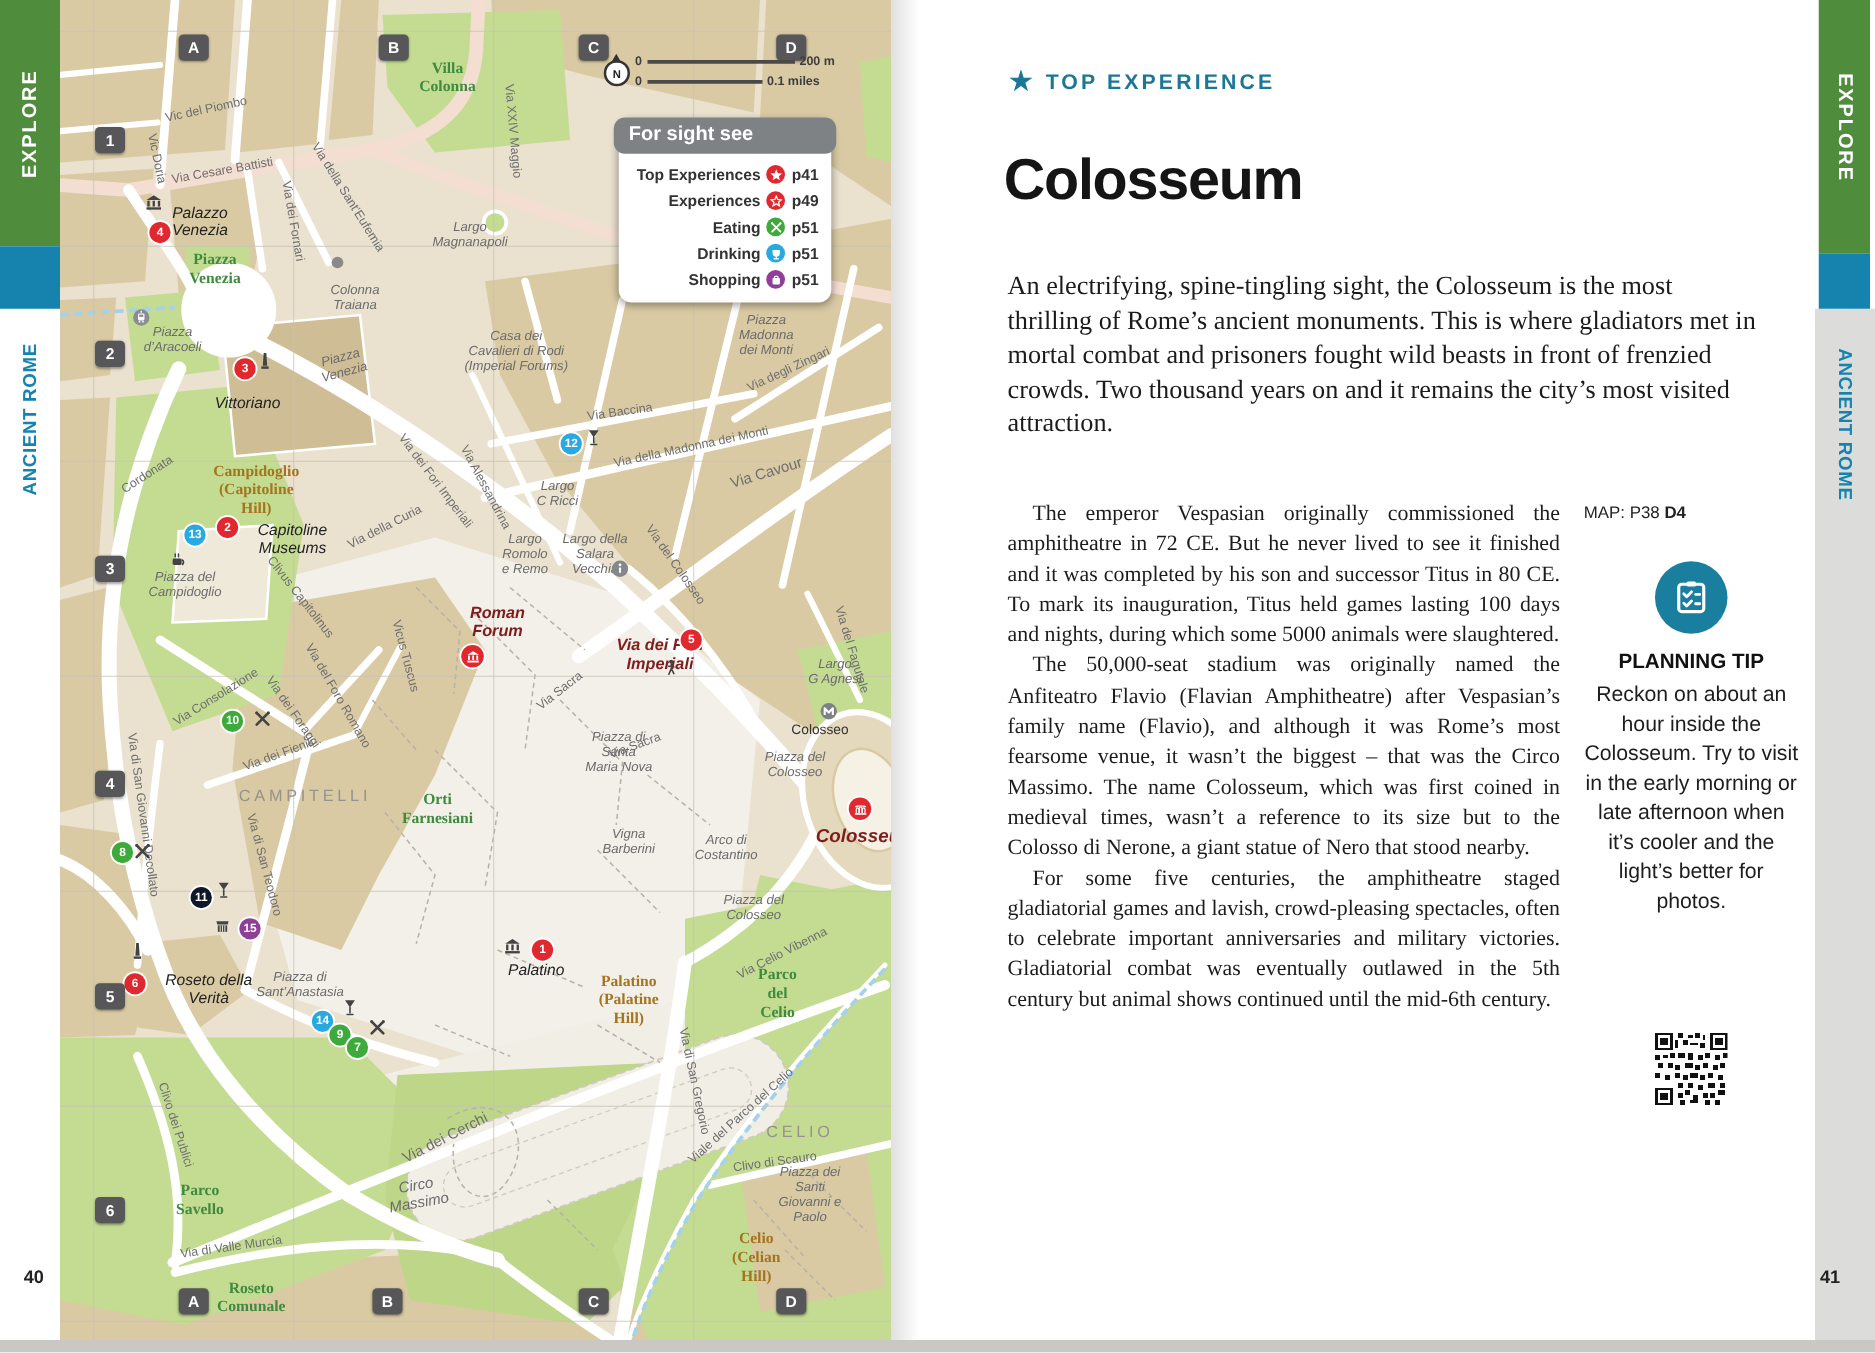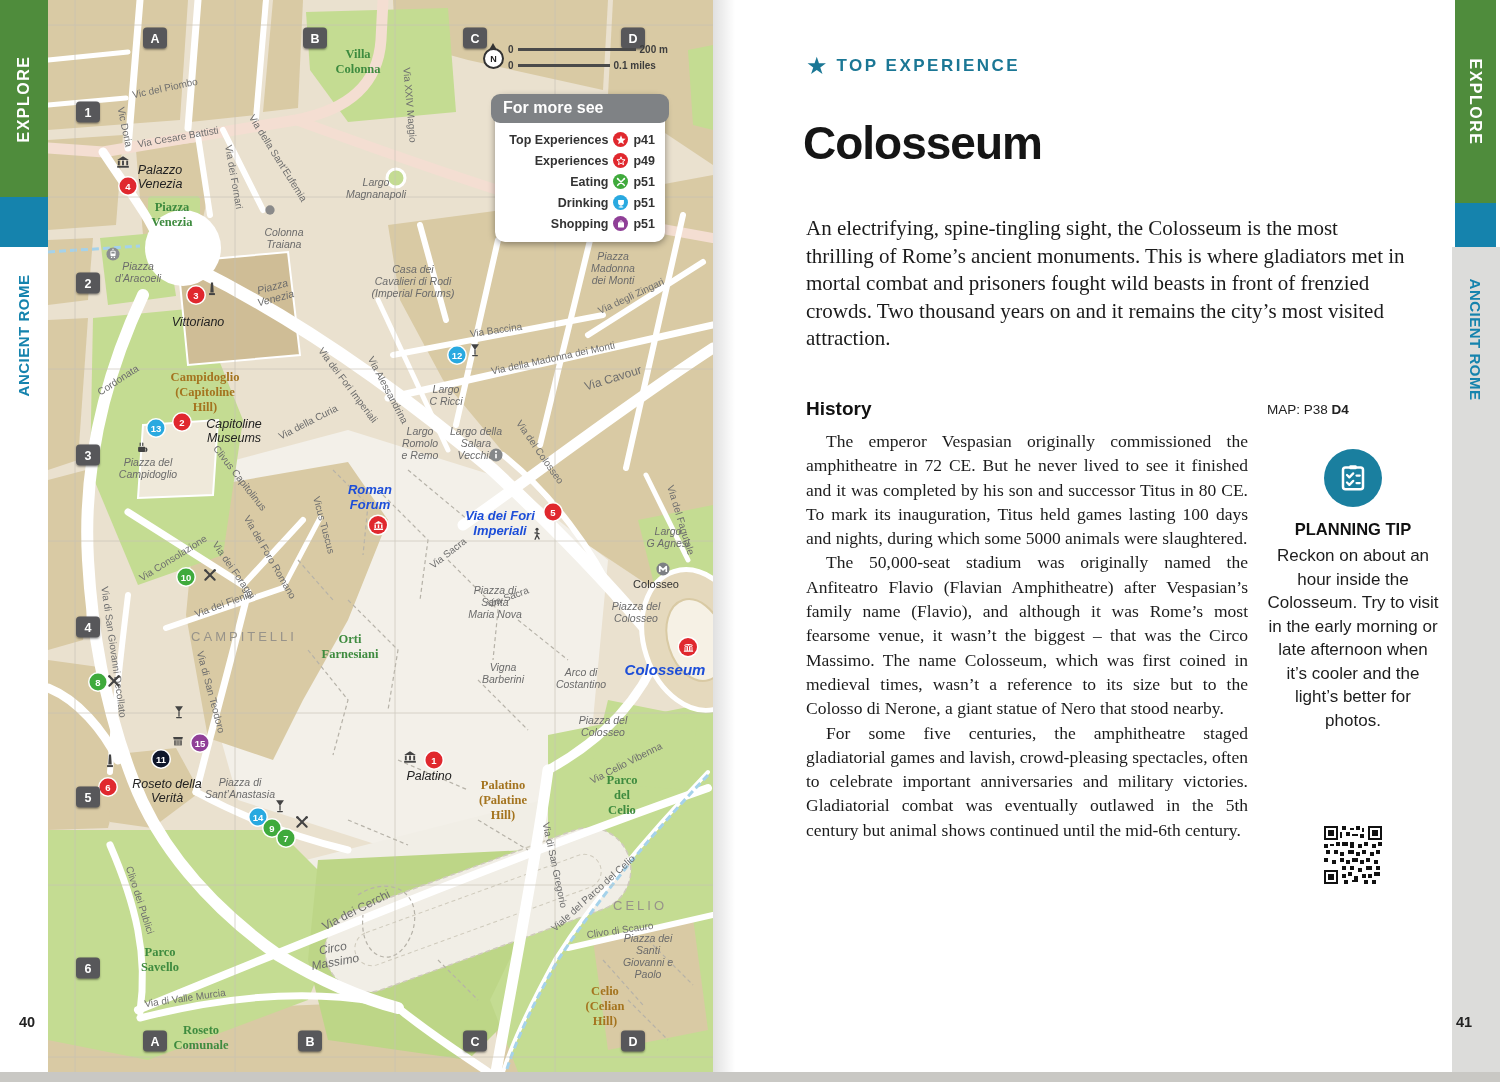--- a/index.html
+++ b/index.html
@@ -27,21 +27,21 @@
   
   .map{position:absolute;left:48px;top:0;width:665px;height:1072px;overflow:hidden;background:#eae1cf;}
   .map svg.base{position:absolute;left:0;top:0;width:100%;height:100%;}
   .ml{position:absolute;white-space:pre-line;text-align:center;line-height:1.12;pointer-events:none;
       font:10px "Liberation Sans",sans-serif;color:#6e6e6e;}
   .st{white-space:nowrap;}
   .pz{font-style:italic;font-size:10.5px;color:#6b6b6b;}
   .grn{font:700 12.5px "Liberation Serif",serif;color:#3e8b3f;}
   .brn{font:700 12.5px "Liberation Serif",serif;color:#a4741f;}
   .dark{font:italic 400 12.5px "Liberation Sans",sans-serif;color:#222;}
-  .darkb{font:italic 700 13px "Liberation Sans",sans-serif;color:#1d4ed8;}
+  .darkb{font:italic 700 13px "Liberation Sans",sans-serif;color:#7f1d1d;margin-left:28px;}
   .caps{font-size:13px;color:#97938a;letter-spacing:3px;}
   .mplace{font-size:11px;color:#333;}
   .marker{position:absolute;width:17px;height:17px;border-radius:50%;box-shadow:0 0 0 1.5px #fff;
           display:flex;align-items:center;justify-content:center;color:#fff;
           font:700 9.5px "Liberation Sans",sans-serif;}
   .gchip{position:absolute;width:24px;height:21px;background:#57575a;color:#fff;border-radius:4px;
          display:flex;align-items:center;justify-content:center;font:700 12.5px "Liberation Sans",sans-serif;
          box-shadow:0 1px 2px rgba(0,0,0,.35);}
   .mapicon{position:absolute;width:16px;height:16px;color:#434343;display:flex;align-items:center;justify-content:center;}
   .mapicon svg{width:14px;height:14px;}
@@ -511,21 +511,21 @@
         </svg>
       </span>
     <span class="marker" style="left: 80px; top: 186px; transform: translate(-50%, -50%); background: rgb(224, 40, 46);">4</span>
       <span class="marker" style="left: 148px; top: 295px; transform: translate(-50%, -50%); background: rgb(224, 40, 46);">3</span>
       <span class="marker" style="left: 108px; top: 428px; transform: translate(-50%, -50%); background: rgb(41, 169, 224);">13</span>
       <span class="marker" style="left: 134px; top: 422px; transform: translate(-50%, -50%); background: rgb(224, 40, 46);">2</span>
       <span class="marker" style="left: 409px; top: 355px; transform: translate(-50%, -50%); background: rgb(41, 169, 224);">12</span>
       <span class="marker" style="left: 505px; top: 512px; transform: translate(-50%, -50%); background: rgb(224, 40, 46);">5</span>
       <span class="marker" style="left: 138px; top: 577px; transform: translate(-50%, -50%); background: rgb(63, 170, 60);">10</span>
       <span class="marker" style="left: 50px; top: 682px; transform: translate(-50%, -50%); background: rgb(63, 170, 60);">8</span>
-      <span class="marker" style="left: 113px; top: 759px; transform: translate(-50%, -50%); background: #0f172a;">11</span>
+      <span class="marker" style="left: 113px; top: 718px; transform: translate(-50%, -50%); background: #0f172a;">11</span>
       <span class="marker" style="left: 152px; top: 743px; transform: translate(-50%, -50%); background: rgb(143, 63, 151);">15</span>
       <span class="marker" style="left: 60px; top: 787px; transform: translate(-50%, -50%); background: rgb(224, 40, 46);">6</span>
       <span class="marker" style="left: 210px; top: 817px; transform: translate(-50%, -50%); background: rgb(41, 169, 224);">14</span>
       <span class="marker" style="left: 224px; top: 828px; transform: translate(-50%, -50%); background: rgb(63, 170, 60);">9</span>
       <span class="marker" style="left: 238px; top: 838px; transform: translate(-50%, -50%); background: rgb(63, 170, 60);">7</span>
       <span class="marker" style="left: 386px; top: 760px; transform: translate(-50%, -50%); background: rgb(224, 40, 46);">1</span>
     <span class="gchip" style="left: 107px; top: 38px; transform: translate(-50%, -50%);">A</span>
       <span class="gchip" style="left: 267px; top: 38px; transform: translate(-50%, -50%);">B</span>
       <span class="gchip" style="left: 427px; top: 38px; transform: translate(-50%, -50%);">C</span>
       <span class="gchip" style="left: 585px; top: 38px; transform: translate(-50%, -50%);">D</span>
@@ -553,21 +553,21 @@
         </div>
         <div class="srow">
           <span>0</span>
           <span class="sbar sb2"></span>
           <span>0.1 miles</span>
         </div>
       </div>
     </div>
 
     <div class="legend">
-      <div class="legend-h">For more see</div>
+      <div class="legend-h">For sight see</div>
       <div class="lrow">
           <span>Top Experiences</span>
           <span class="lic cfill" style="background: rgb(224, 40, 46);">
             <svg viewBox="0 0 12 12">
               <use href="#sym-star"></use>
             </svg>
           </span>
           <span>p41</span>
         </div>
         <div class="lrow">
@@ -611,21 +611,20 @@
 
   <div class="rp">
     <div class="kicker">
       <span class="star" style="color:#1b7795">★</span>
       <span class="ktext" style="color:#1b7795">TOP EXPERIENCE</span>
     </div>
     <h1 class="title" style="margin:0">Colosseum</h1>
     <p class="intro">An electrifying, spine-tingling sight, the Colosseum is the most thrilling of Rome’s ancient monuments. This is where gladiators met in mortal combat and prisoners fought wild beasts in front of frenzied crowds. Two thousand years on and it remains the city’s most visited attraction.</p>
 
     <div class="history">
-      <h3>History</h3>
       <p class="ind">The emperor Vespasian originally commissioned the amphitheatre in 72 CE. But he never lived to see it finished and it was completed by his son and successor Titus in 80 CE. To mark its inauguration, Titus held games lasting 100 days and nights, during which some 5000 animals were slaughtered.</p>
         <p class="ind">The 50,000-seat stadium was originally named the Anfiteatro Flavio (Flavian Amphitheatre) after Vespasian’s family name (Flavio), and although it was Rome’s most fearsome venue, it wasn’t the biggest – that was the Circo Massimo. The name Colosseum, which was first coined in medieval times, wasn’t a reference to its size but to the Colosso di Nerone, a giant statue of Nero that stood nearby.</p>
         <p class="ind">For some five centuries, the amphitheatre staged gladiatorial games and lavish, crowd-pleasing spectacles, often to celebrate important anniversaries and military victories. Gladiatorial combat was eventually outlawed in the 5th century but animal shows continued until the mid-6th century.</p>
     </div>
 
     <div class="sidecol">
       <div class="mapref">
         <span>MAP: P38 </span><b>D4</b>
       </div>
       <div class="tipicon" style="background:#1a7f9f">

